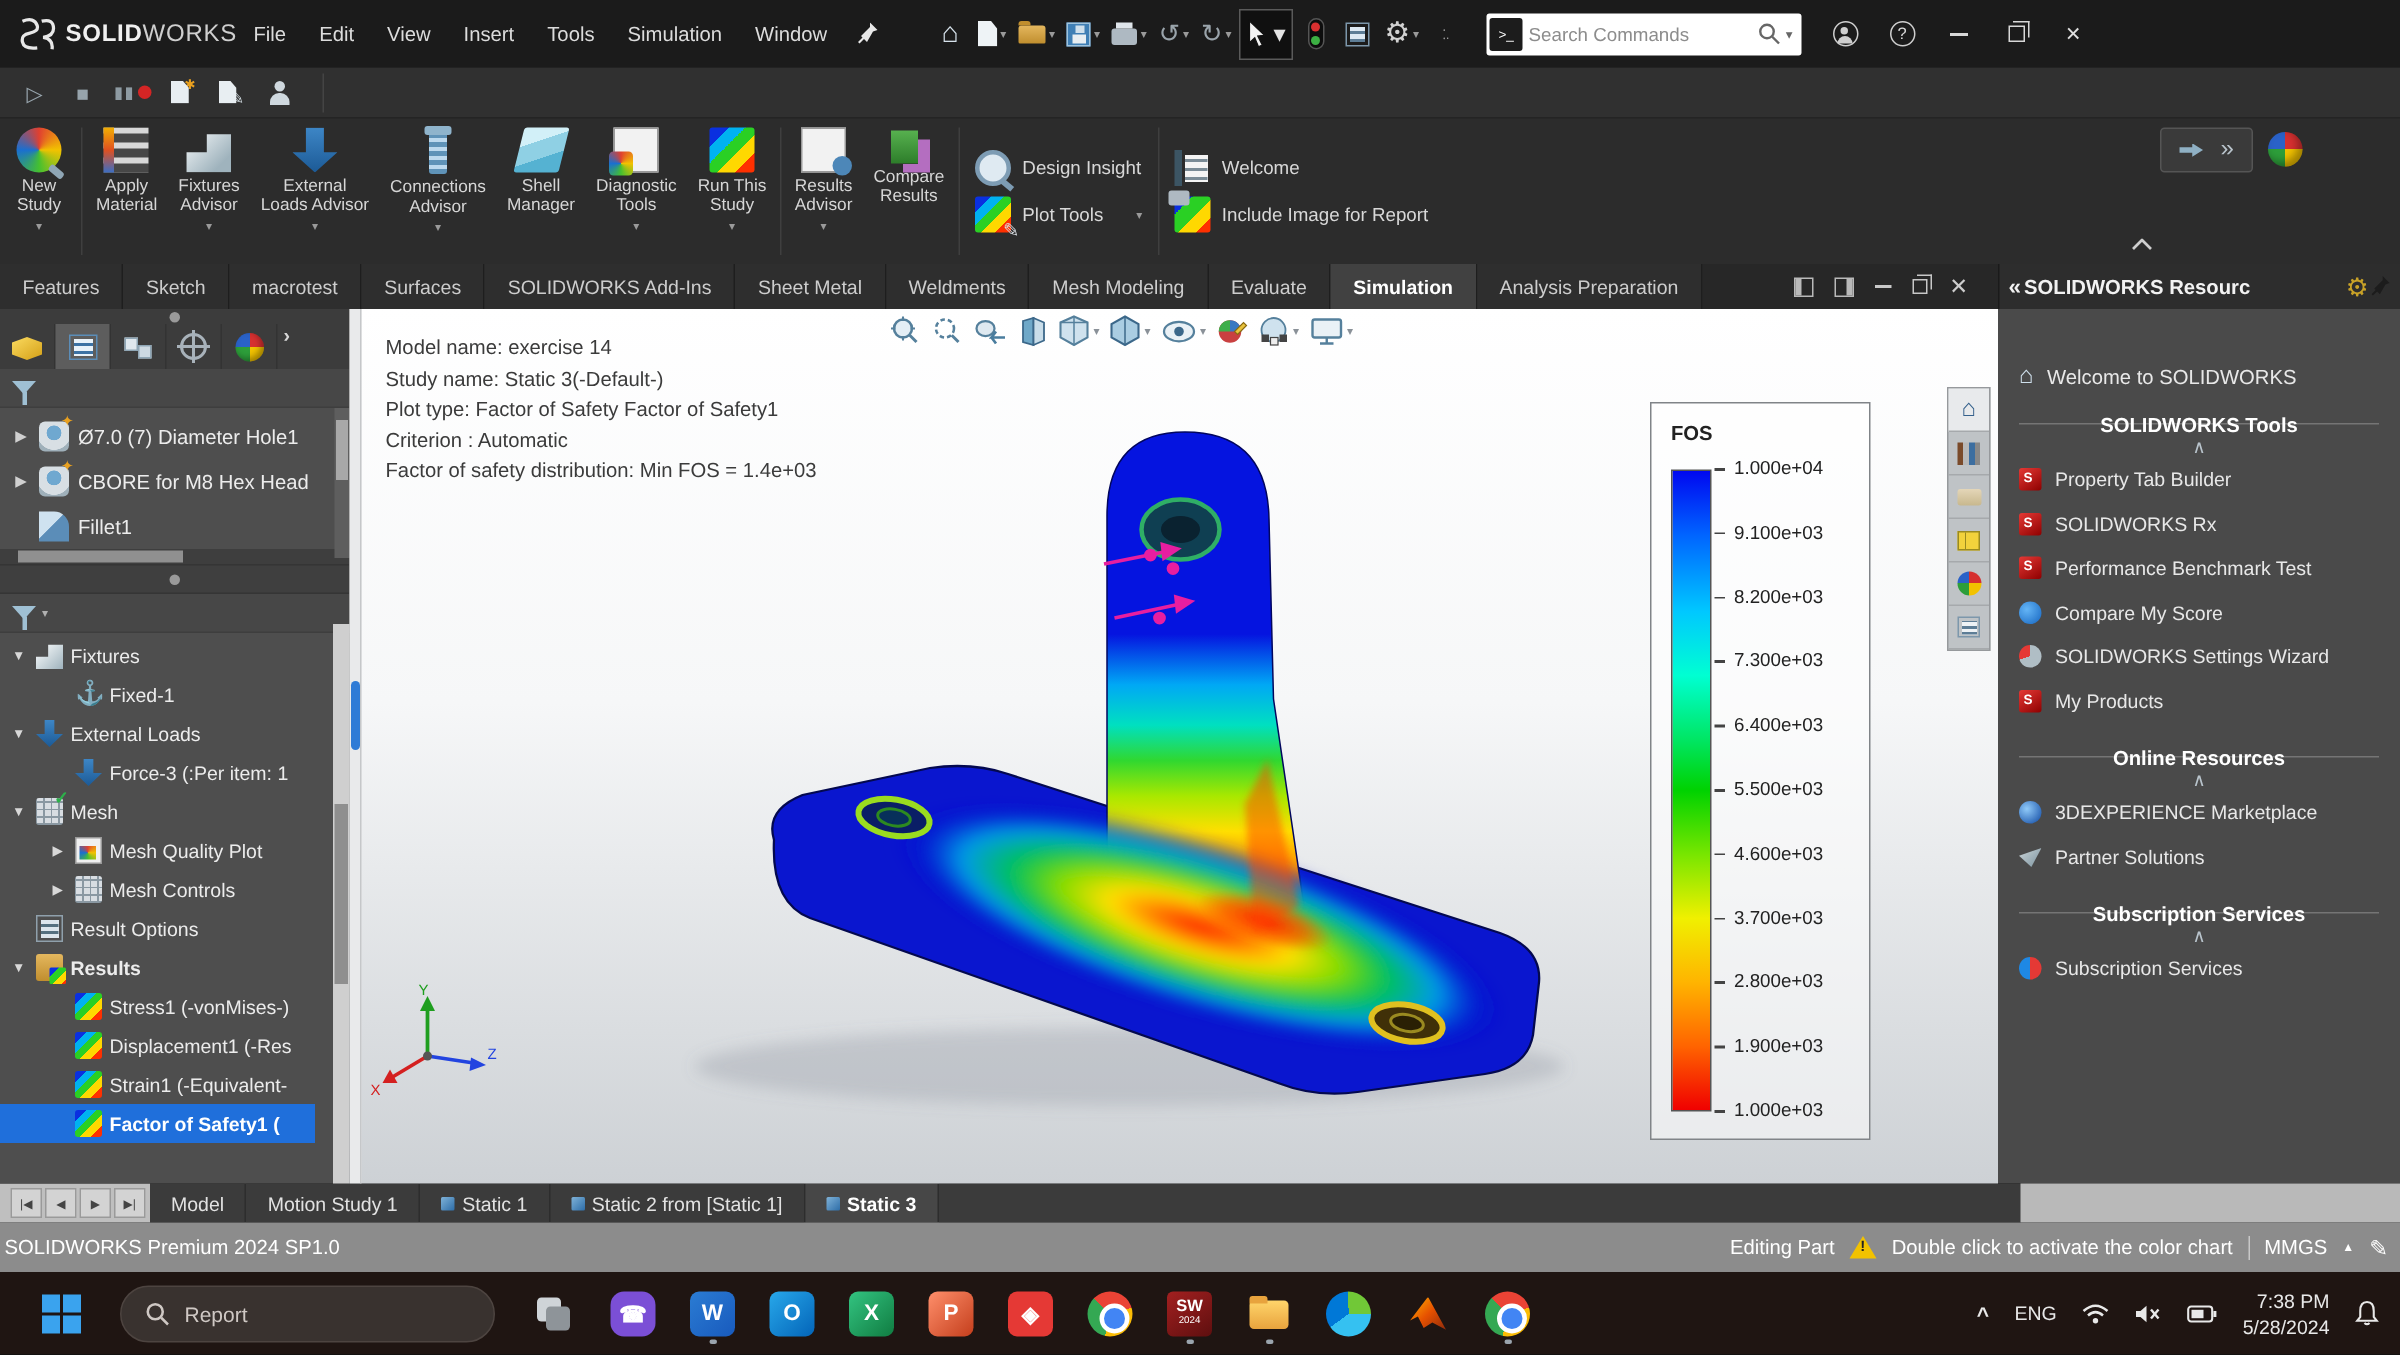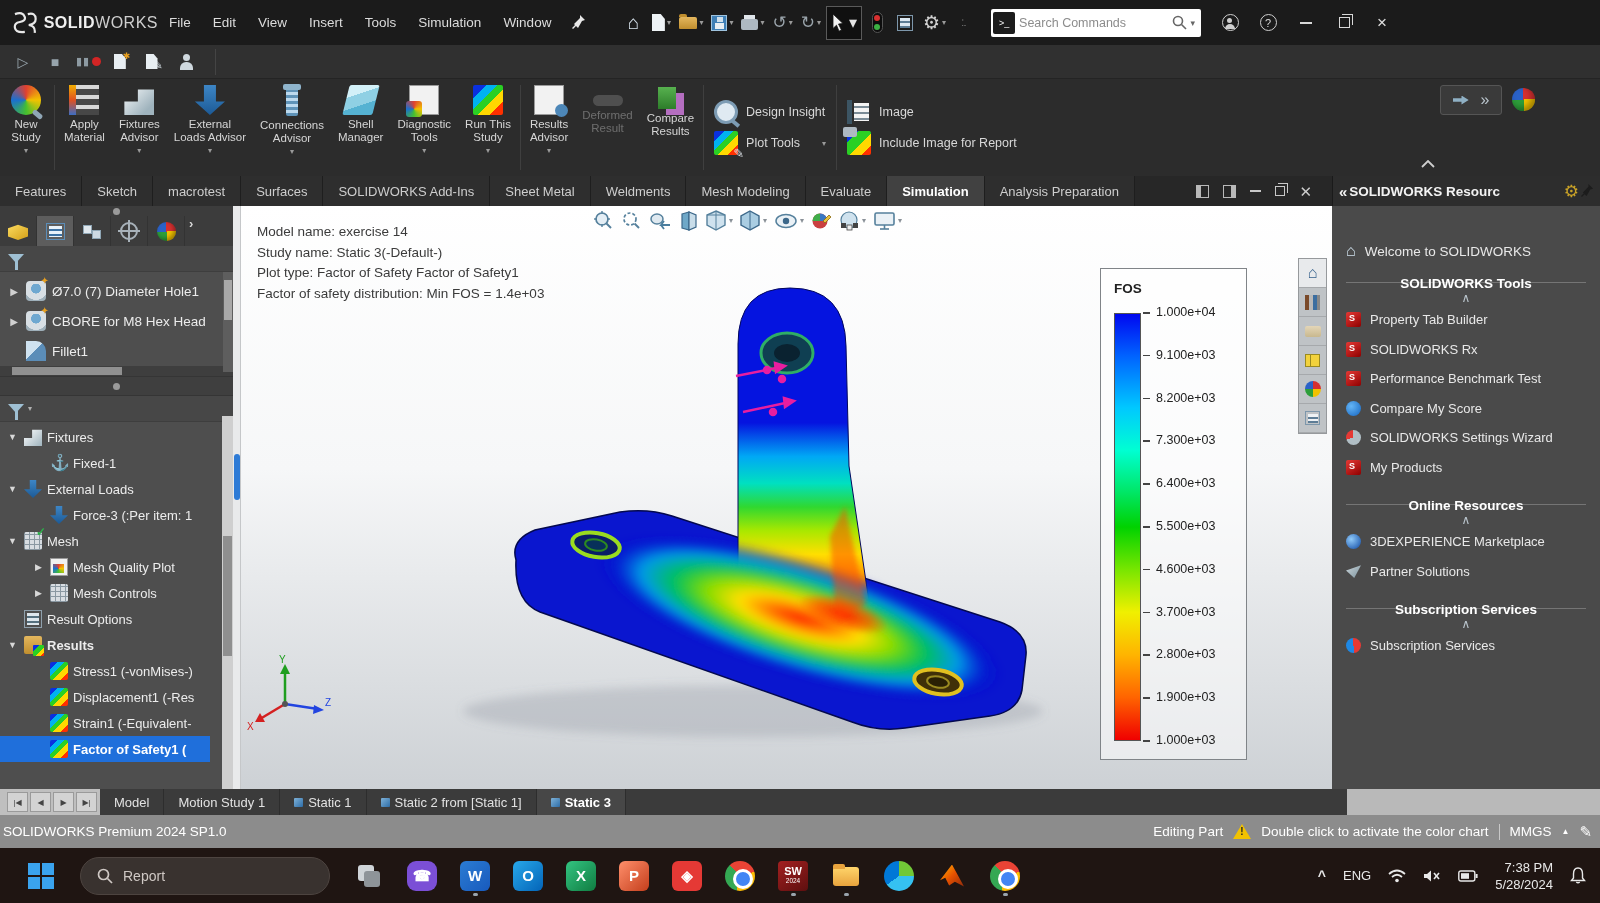--- a/index.html
+++ b/index.html
@@ -485,28 +485,20 @@
         </div>
         <div class="rsep"></div>
         <div class="rbtn">
           <span class="ric ic-results-advisor"></span>
           <div class="rlbl">
             <div>Results</div>
             <div>Advisor</div>
           </div>
           <span class="rdd">▾</span>
         </div>
-        <div class="rbtn disabled">
-          <span class="ric ic-deformed-result"></span>
-          <div class="rlbl">
-            <div>Deformed</div>
-            <div>Result</div>
-          </div>
-          <span class="rdd">&nbsp;</span>
-        </div>
         <div class="rbtn">
           <span class="ric ic-compare-results"></span>
           <div class="rlbl">
             <div>Compare</div>
             <div>Results</div>
           </div>
           <span class="rdd">&nbsp;</span>
         </div>
       </div>
     <div class="rsep"></div>
@@ -518,21 +510,21 @@
         <div class="rtool">
           <span class="ric ic-plot-tools"></span>
           <span class="rt-lbl">Plot Tools</span>
           <span class="rdd">▾</span>
         </div>
       </div>
     <div class="rsep"></div>
     <div id="ribbon-report" class="rtool-col">
         <div class="rtool">
           <span class="ric ic-report"></span>
-          <span class="rt-lbl">Image</span>
+          <span class="rt-lbl">Welcome</span>
         </div>
         <div class="rtool">
           <span class="ric ic-include-image"></span>
           <span class="rt-lbl">Include Image for Report</span>
         </div>
       </div>
     <div class="ribbon-right">
       <div class="float-box">
         <span class="float-tool"></span>
         <span>»</span>
@@ -791,20 +783,21 @@
           <text x="46" y="457" font-size="10" fill="#1f9e1f">Y</text>
           <text x="14" y="524" font-size="10" fill="#d42020">X</text>
           <text x="92" y="500" font-size="10" fill="#2244e0">Z</text>
         </g>
       </svg>
 
       <div id="info-lines" class="info">
           <div>Model name: exercise 14</div>
           <div>Study name: Static 3(-Default-)</div>
           <div>Plot type: Factor of Safety Factor of Safety1</div>
+          <div>Criterion : Automatic</div>
           <div>Factor of safety distribution: Min FOS = 1.4e+03</div>
         </div>
 
       <div class="headsup">
         <span class="hu">
             <svg width="21" height="21" viewBox="0 0 21 21">
               <circle cx="9" cy="9" r="6" fill="#e4eef5" stroke="#55809c" stroke-width="1.7"></circle>
               <line x1="13.5" y1="13.5" x2="18" y2="18" stroke="#55809c" stroke-width="2"></line>
               <line x1="9" y1="1" x2="9" y2="4" stroke="#55809c" stroke-width="1.4"></line>
               <line x1="9" y1="14" x2="9" y2="17" stroke="#55809c" stroke-width="1.4"></line>

